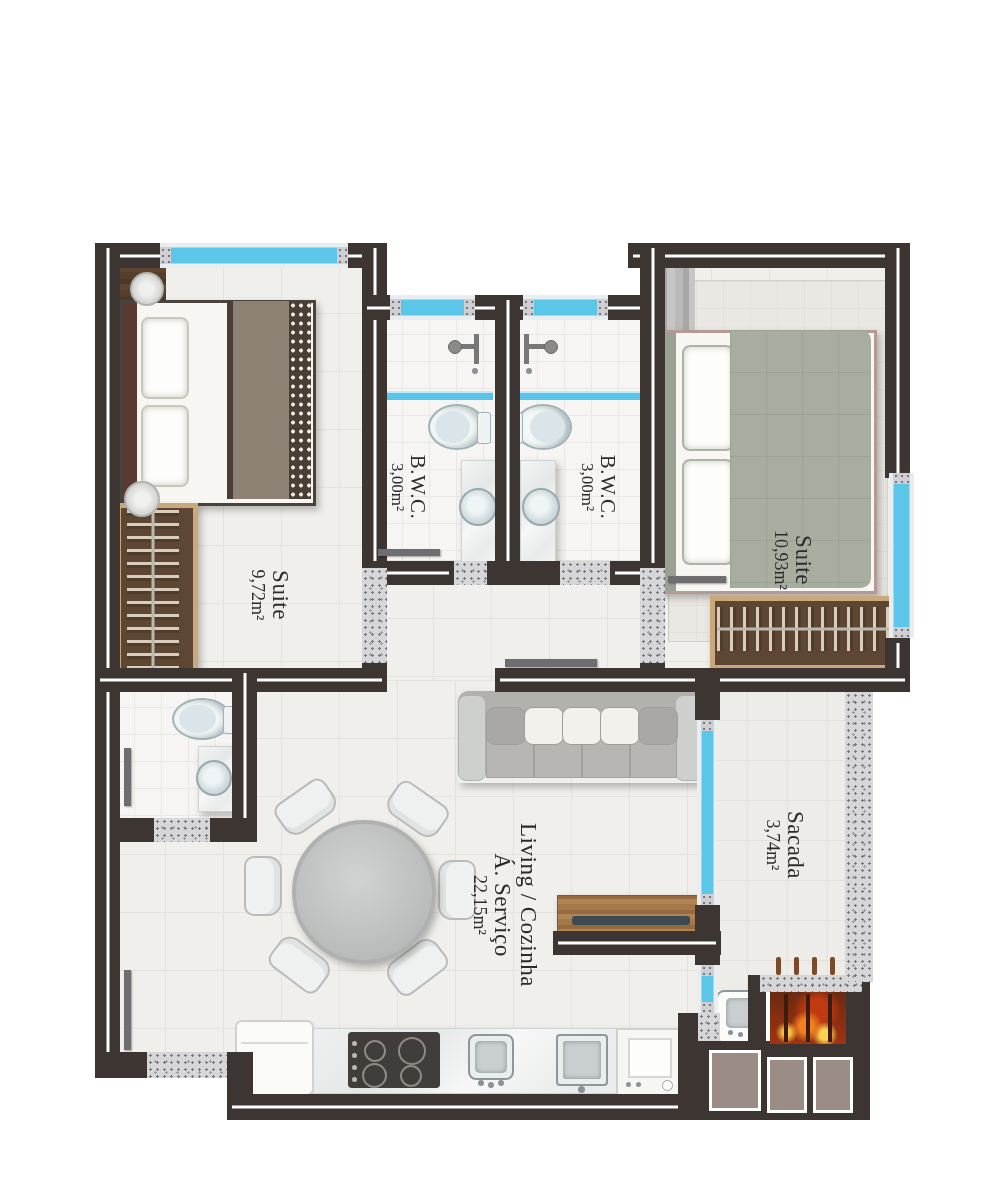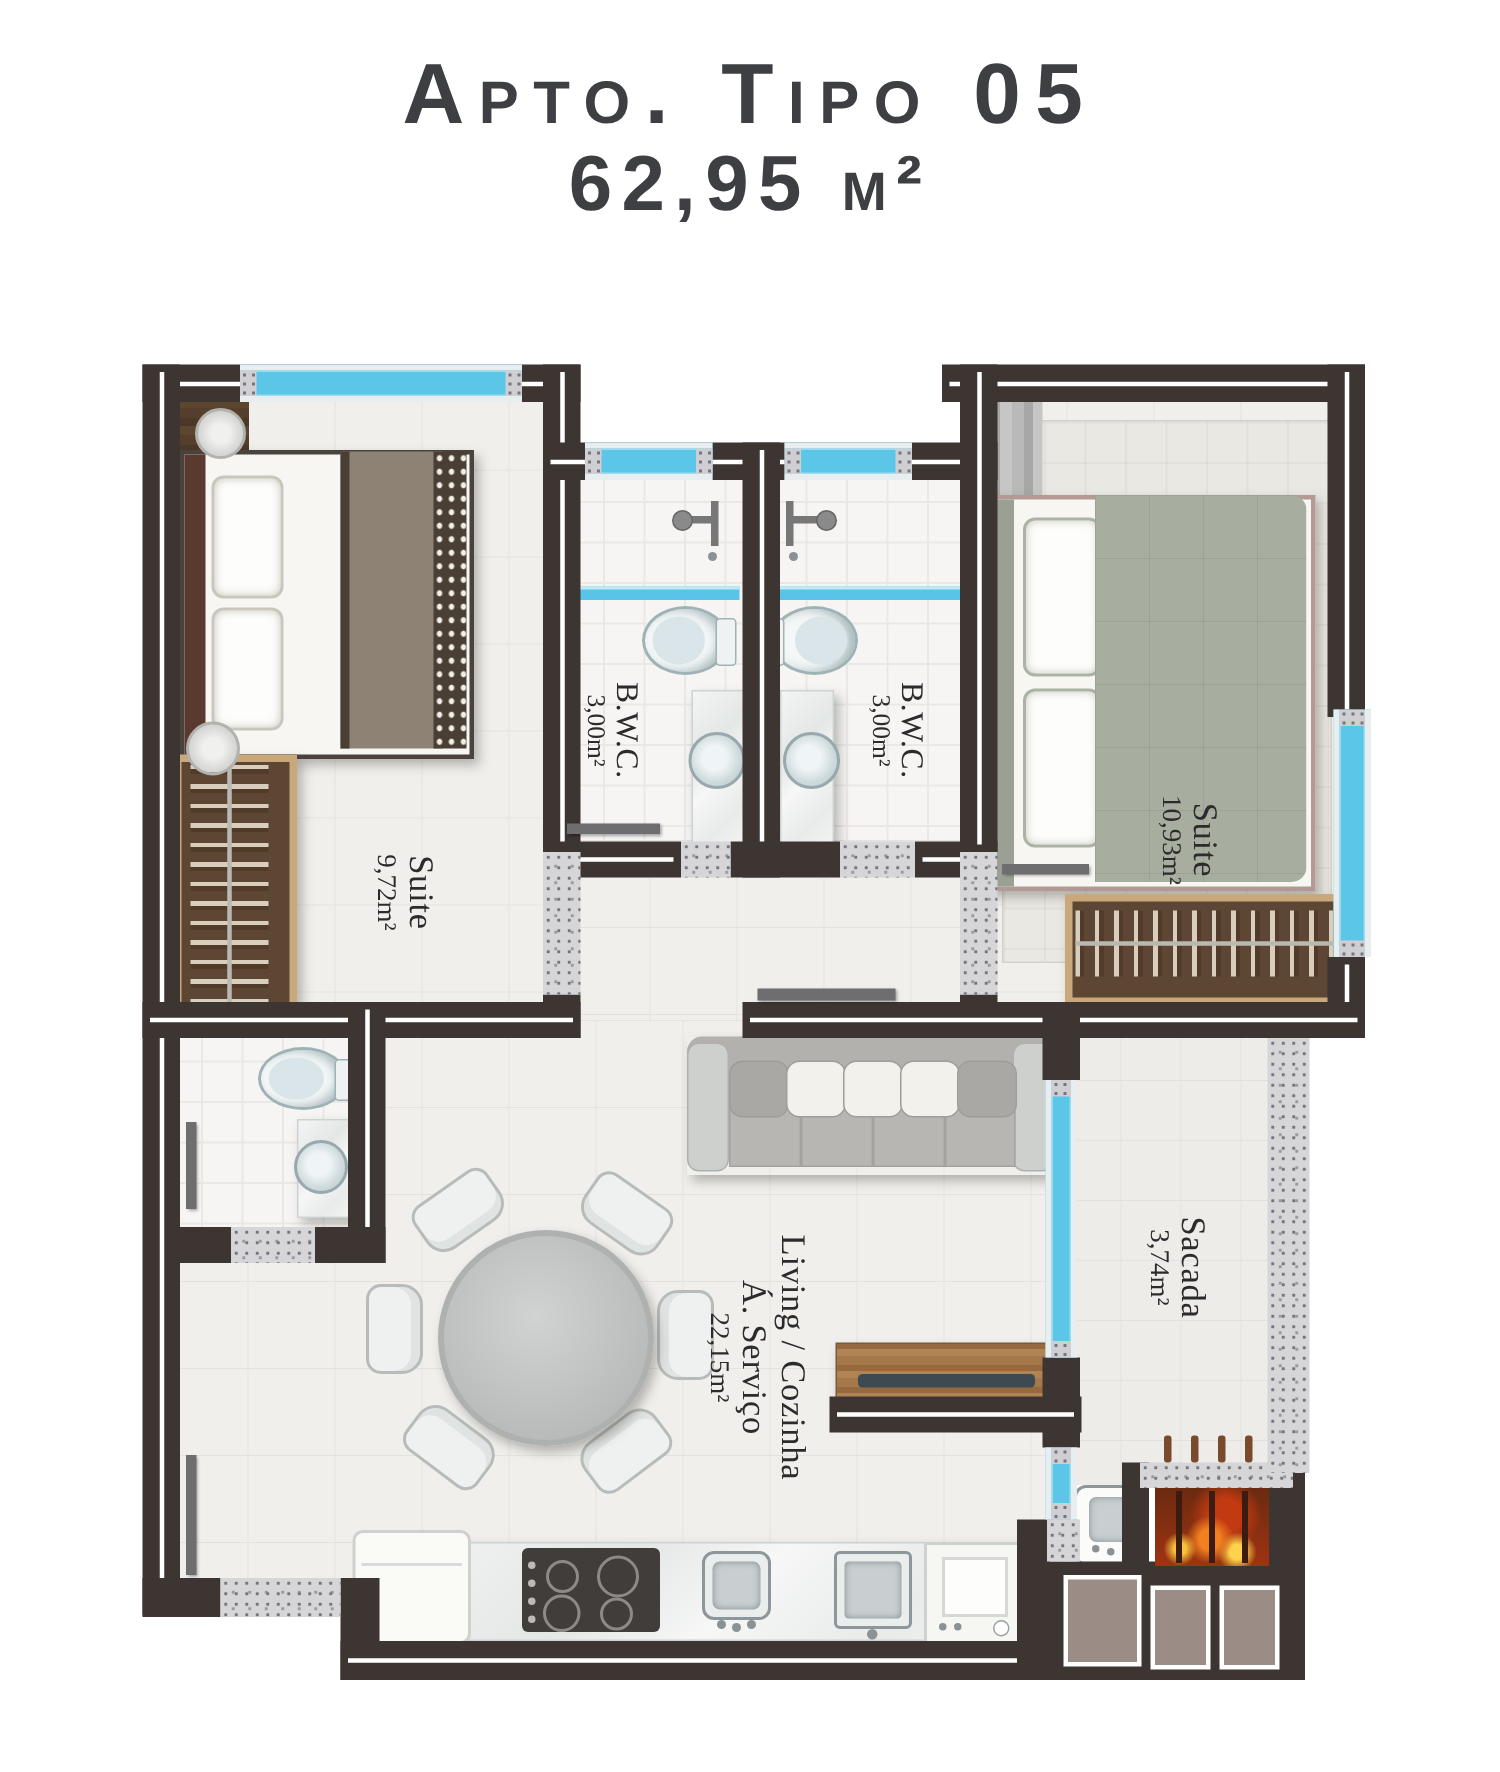--- a/index.html
+++ b/index.html
@@ -97,24 +97,20 @@
   .rname{font-size:23px;letter-spacing:.5px;line-height:1.12;}
   .rarea{font-size:18px;line-height:1.1;}
   .sm .rname{font-size:21px;}
   .sm .rarea{font-size:17px;}
 </style>
 </head>
 <body>
 
 <div id="plan">
 
-  <div class="title-wrap">
-    <div class="title-l1">Apto. Tipo 05</div>
-    <div class="title-l2">62,95 m²</div>
-  </div>
 
   <div class="floor t58" style="left:107px;top:255px;width:268px;height:425px;"></div>
   <div class="floor t26" style="left:375px;top:307px;width:280px;height:266px;"></div>
   <div class="floor t58" style="left:375px;top:560px;width:290px;height:132px;"></div>
   <div class="floor t58" style="left:653px;top:255px;width:245px;height:425px;"></div>
   <div class="floor t58" style="left:107px;top:680px;width:600px;height:380px;"></div>
   <div class="floor t58" style="left:230px;top:1060px;width:470px;height:45px;"></div>
   <div class="floor t26" style="left:107px;top:680px;width:140px;height:150px;"></div>
   <div class="floor t40" style="left:707px;top:680px;width:150px;height:310px;background-color:#edece8;"></div>
 

